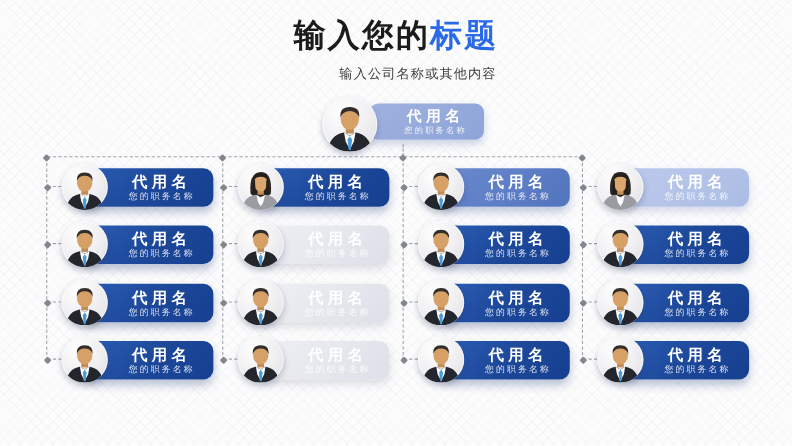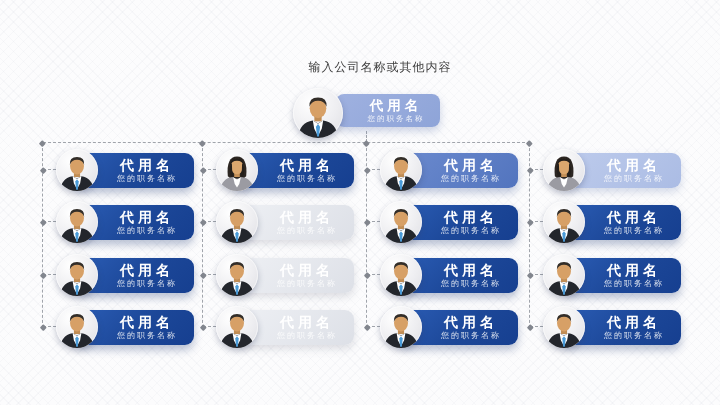--- a/index.html
+++ b/index.html
@@ -121,20 +121,21 @@
       <path d="M16.7 15.5 Q14.8 26 17.2 32.5 L20 30.5 Q17.8 25 18.2 17.5 Z" fill="#241f1b"></path>
       <path d="M31.3 15.5 Q33.2 26 30.8 32.5 L28 30.5 Q30.2 25 29.8 17.5 Z" fill="#241f1b"></path>
       <path d="M4.5 48 Q6.5 33.5 19 32 L24 35 L29 32 Q41.5 33.5 43.5 48 Z" fill="#9b9ba2"></path>
       <path d="M19.5 32 L24 35.2 L28.5 32 L26.6 40 L24 44 L21.4 40 Z" fill="#ffffff"></path>
     </g>
   </defs>
 </svg>
 
 <div class="slide">
 
+  <h1 class="title"><span>输入您的</span><span class="accent">标题</span></h1>
   <p class="subtitle">输入公司名称或其他内容</p>
 
   <div class="node top-node" data-variant="periwinkle">
     <div class="avatar">
         <svg viewBox="0 0 48 48">
           <use href="#av-male"></use>
         </svg>
       </div>
     <div class="pill">
       <div class="nm">代用名</div>

